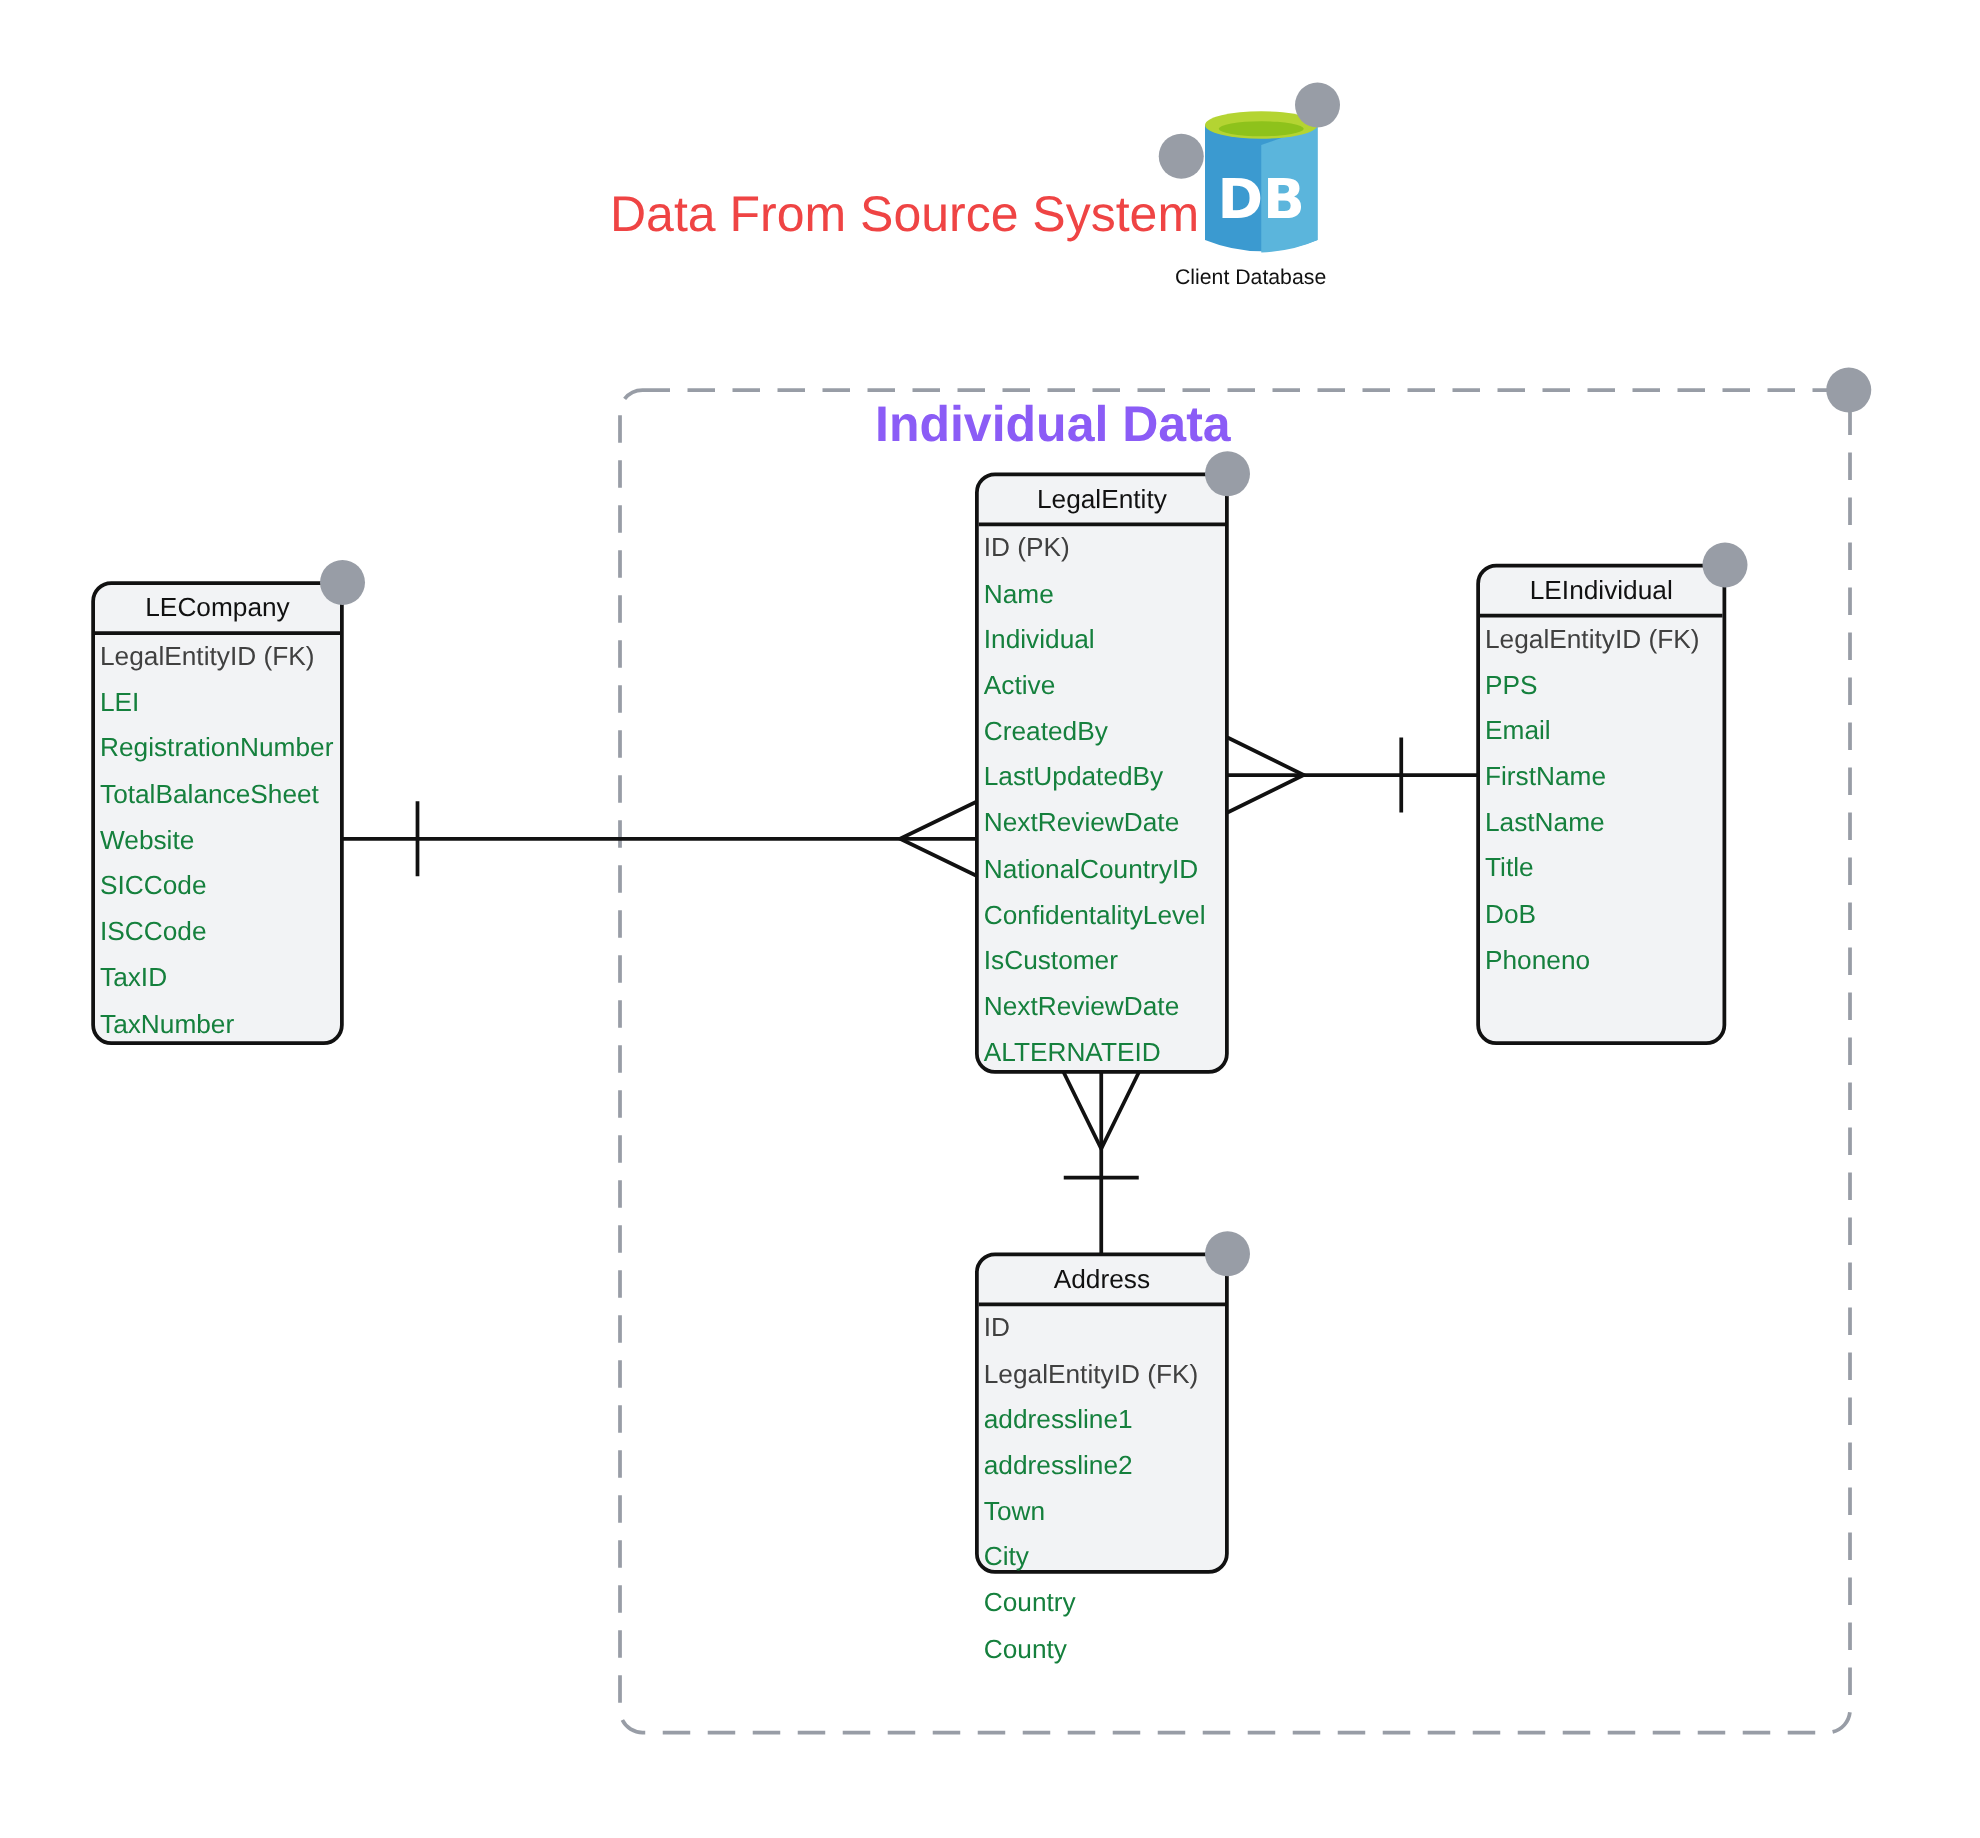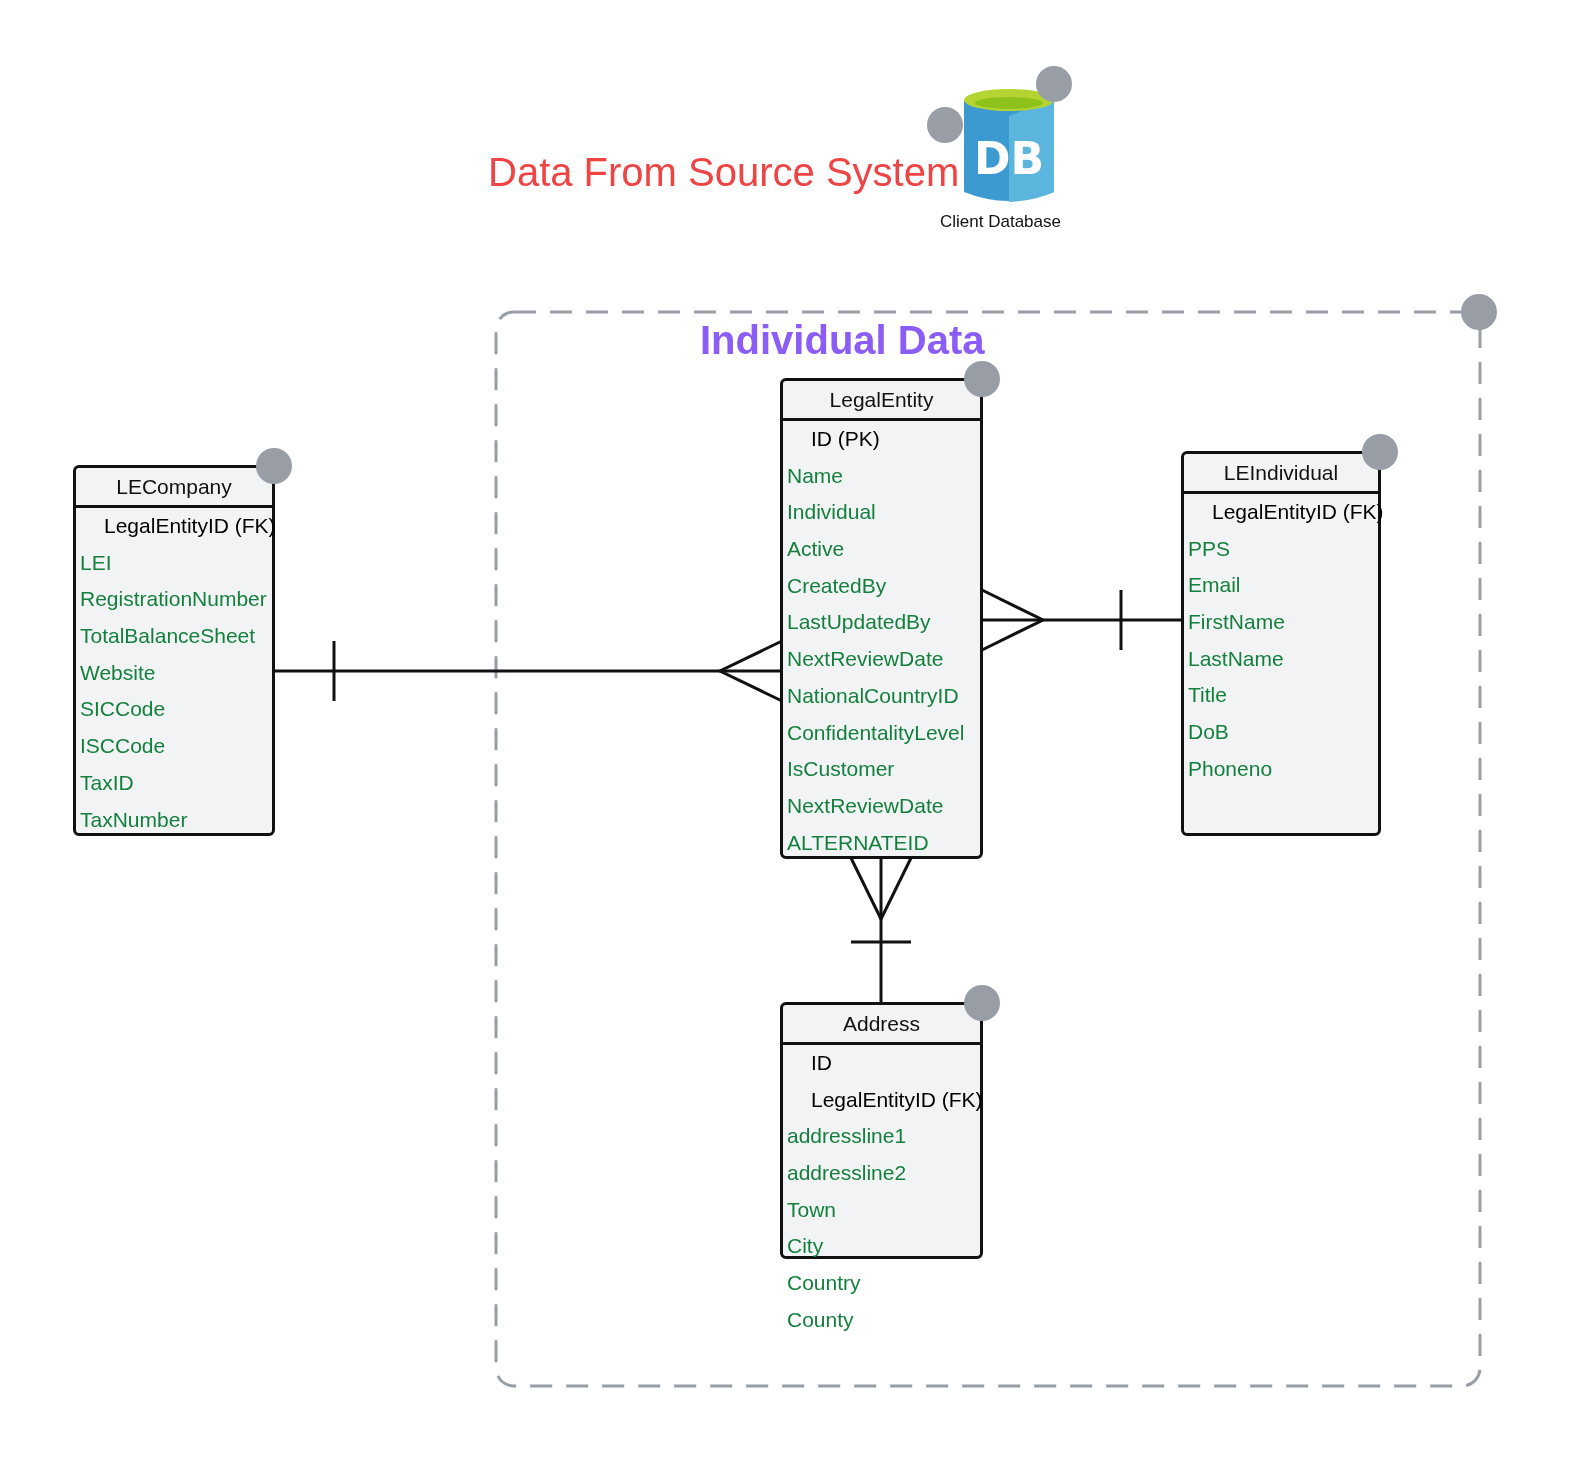--- a/index.html
+++ b/index.html
@@ -1,24 +1,24 @@
 <!DOCTYPE html>
 <html><head>
 <meta charset="utf-8">
 <style>
   html, body { margin:0; padding:0; background:#ffffff; }
   body { width:1584px; height:1470px; position:relative; overflow:hidden; font-family:"Liberation Sans", sans-serif; }
   .abs { position:absolute; }
   #main-title { left:488px; top:150px; font-size:40px; color:#ef4444; white-space:nowrap; }
   #db-label { left:940px; top:212px; width:140px; text-align:left; font-size:17px; color:#111; }
   #group-title { left:700px; top:318px; width:600px; text-align:left; font-size:40px; font-weight:bold; color:#8b5cf6; }
-  .entity { position:absolute; background:#f2f3f5; border:3px solid #111; border-radius:6px; box-sizing:border-box; }
+  .entity { position:absolute; background:#f2f3f5; border:3px solid #111; border-radius:16px; box-sizing:border-box; }
   .entity .hdr { height:37px; border-bottom:3px solid #111; text-align:center; font-size:21px; line-height:37px; color:#111; }
   .entity .row { height:36.7px; line-height:36.7px; font-size:21px; padding-left:4px; color:#15803d; white-space:nowrap; overflow:visible; }
-  .entity .row.key { color:#000000;margin-left:24px; }
+  .entity .row.key { color:#404040; }
   .dot { position:absolute; width:36px; height:36px; border-radius:50%; background:#989da6; }
   svg#lines { position:absolute; left:0; top:0; }
 </style>
 </head>
 <body>
 
 <div id="main-title" class="abs">Data From Source System</div>
 
 <svg class="abs" style="left:960px;top:86px" width="98" height="120" viewBox="0 0 98 120">
   <path d="M4 14 L4 106 Q49 124 94 106 L94 14 Z" fill="#3b9ad0"></path>

